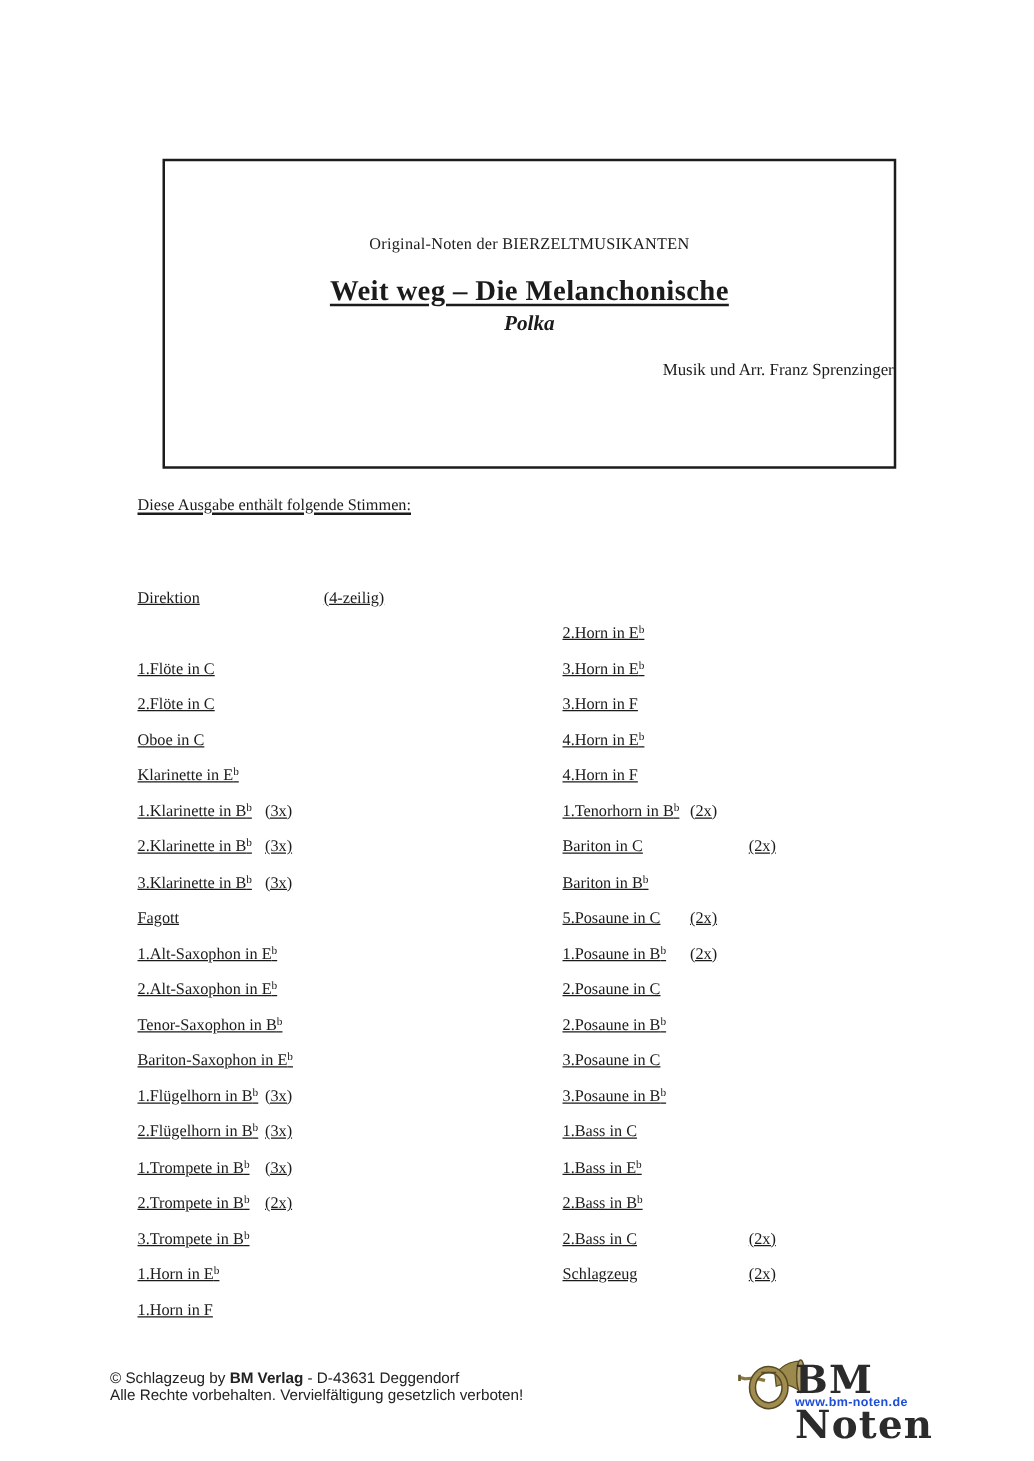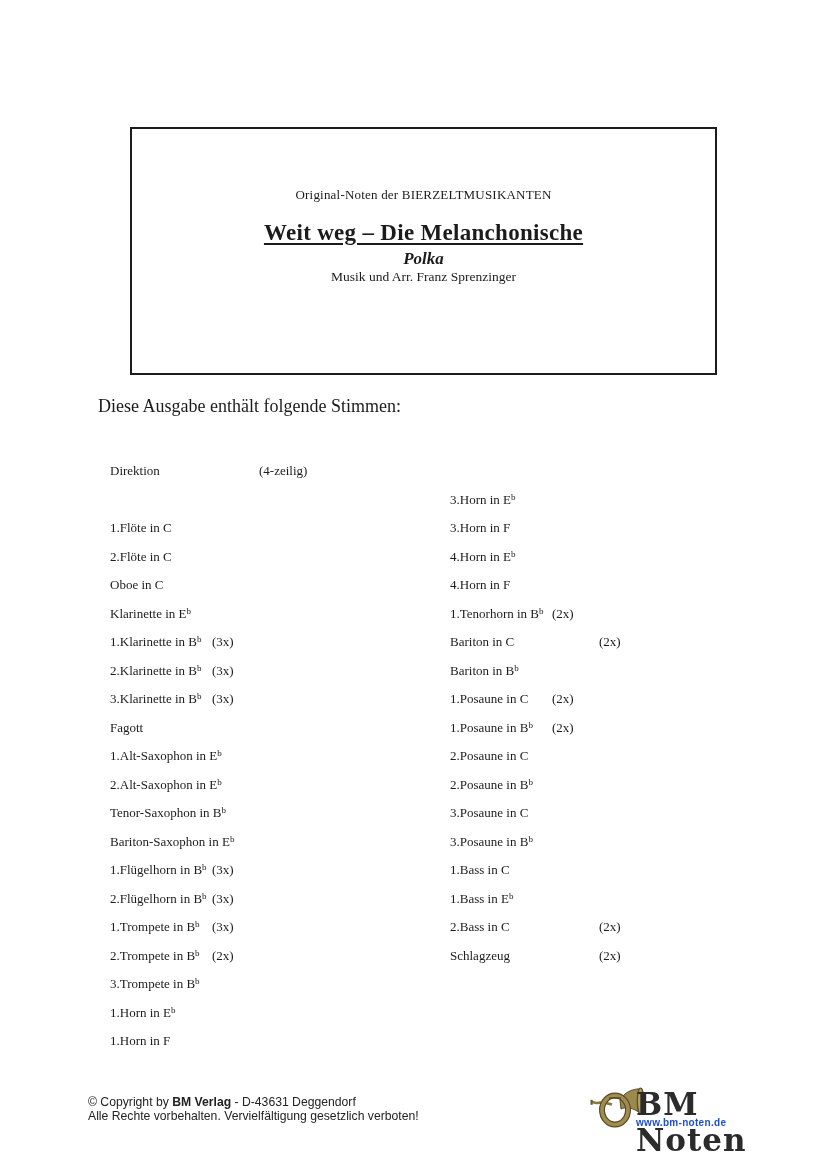--- a/index.html
+++ b/index.html
@@ -41,47 +41,51 @@
     text-decoration-thickness: 2px;
     text-underline-offset: 3px;
   }
   .piece-genre {
     margin-top: 3px;
     font-size: 17px;
     font-weight: bold;
     font-style: italic;
   }
   .composer-credit {
+    margin-top: 19px;
     font-size: 13.5px;
+    text-align: right;
   }
 
   
   .parts-heading {
     position: absolute;
-    left: 98px;
+    left: 110px;
     top: 396px;
-    font-size: 18px;
+    font-size: 13px;
+    text-decoration: underline;
     text-decoration-thickness: 1.5px;
     text-underline-offset: 2px;
   }
 
   
   .col {
     position: absolute;
     top: 457px;
     font-size: 13px;
   }
   .col-left  { left: 110px; width: 335px; }
   .col-right { left: 450px; width: 300px; }
   .part-row {
     height: 28.5px;
     line-height: 16px;
     display: flex;
-    align-items: center;
+    align-items: flex-end;
     white-space: pre;
+    text-decoration: underline;
   }
   .pname {
     display: inline-block;
     min-width: 98px;
     padding-right: 4px;
   }
   .part-row.far .pname { min-width: 145px; }
   sup.flat {
     font-size: 9px;
     line-height: 0;
@@ -166,41 +170,43 @@
       <div class="part-row"><span class="pname">1.Flügelhorn in B<sup class="flat">b</sup></span><span class="pnote">(3x)</span></div>
       <div class="part-row"><span class="pname">2.Flügelhorn in B<sup class="flat">b</sup></span><span class="pnote">(3x)</span></div>
       <div class="part-row"><span class="pname">1.Trompete in B<sup class="flat">b</sup></span><span class="pnote">(3x)</span></div>
       <div class="part-row"><span class="pname">2.Trompete in B<sup class="flat">b</sup></span><span class="pnote">(2x)</span></div>
       <div class="part-row"><span class="pname">3.Trompete in B<sup class="flat">b</sup></span></div>
       <div class="part-row"><span class="pname">1.Horn in E<sup class="flat">b</sup></span></div>
       <div class="part-row"><span class="pname">1.Horn in F</span></div>
     </div>
   <div class="col col-right" id="col-right">
       <div class="part-row"></div>
+      <div class="part-row"><span class="pname">2.Horn in E<sup class="flat">b</sup></span></div>
       <div class="part-row"><span class="pname">3.Horn in E<sup class="flat">b</sup></span></div>
       <div class="part-row"><span class="pname">3.Horn in F</span></div>
       <div class="part-row"><span class="pname">4.Horn in E<sup class="flat">b</sup></span></div>
       <div class="part-row"><span class="pname">4.Horn in F</span></div>
       <div class="part-row"><span class="pname">1.Tenorhorn in B<sup class="flat">b</sup></span><span class="pnote">(2x)</span></div>
       <div class="part-row far"><span class="pname">Bariton in C</span><span class="pnote">(2x)</span></div>
       <div class="part-row"><span class="pname">Bariton in B<sup class="flat">b</sup></span></div>
-      <div class="part-row"><span class="pname">1.Posaune in C</span><span class="pnote">(2x)</span></div>
+      <div class="part-row"><span class="pname">5.Posaune in C</span><span class="pnote">(2x)</span></div>
       <div class="part-row"><span class="pname">1.Posaune in B<sup class="flat">b</sup></span><span class="pnote">(2x)</span></div>
       <div class="part-row"><span class="pname">2.Posaune in C</span></div>
       <div class="part-row"><span class="pname">2.Posaune in B<sup class="flat">b</sup></span></div>
       <div class="part-row"><span class="pname">3.Posaune in C</span></div>
       <div class="part-row"><span class="pname">3.Posaune in B<sup class="flat">b</sup></span></div>
       <div class="part-row"><span class="pname">1.Bass in C</span></div>
       <div class="part-row"><span class="pname">1.Bass in E<sup class="flat">b</sup></span></div>
+      <div class="part-row"><span class="pname">2.Bass in B<sup class="flat">b</sup></span></div>
       <div class="part-row far"><span class="pname">2.Bass in C</span><span class="pnote">(2x)</span></div>
       <div class="part-row far"><span class="pname">Schlagzeug</span><span class="pnote">(2x)</span></div>
     </div>
 
   <div class="copyright-block">
-    <div><span>© Copyright by</span> <b>BM Verlag</b> <span>- D-43631 Deggendorf</span></div>
+    <div><span>© Schlagzeug by</span> <b>BM Verlag</b> <span>- D-43631 Deggendorf</span></div>
     <div>Alle Rechte vorbehalten. Vervielfältigung gesetzlich verboten!</div>
   </div>
 
   <div class="logo">
     <svg class="horn-icon" width="58" height="44" viewBox="0 0 58 44">
 
       <path d="M 2,16 L 6,17 C 12,16.2 17,16.8 22,18.5" fill="none" stroke="#8a783f" stroke-width="2.6"></path>
       <rect x="0.5" y="13.8" width="2.2" height="5" fill="#6b5c30"></rect>
 
       <path d="M 30,14 C 35,6 41,4 47,3 L 51,3 C 52,11 52,20 51,27 L 47,25 C 41,21.5 35,21 31,23 Z" fill="#9c8a4d" stroke="#574a26" stroke-width="1"></path>

